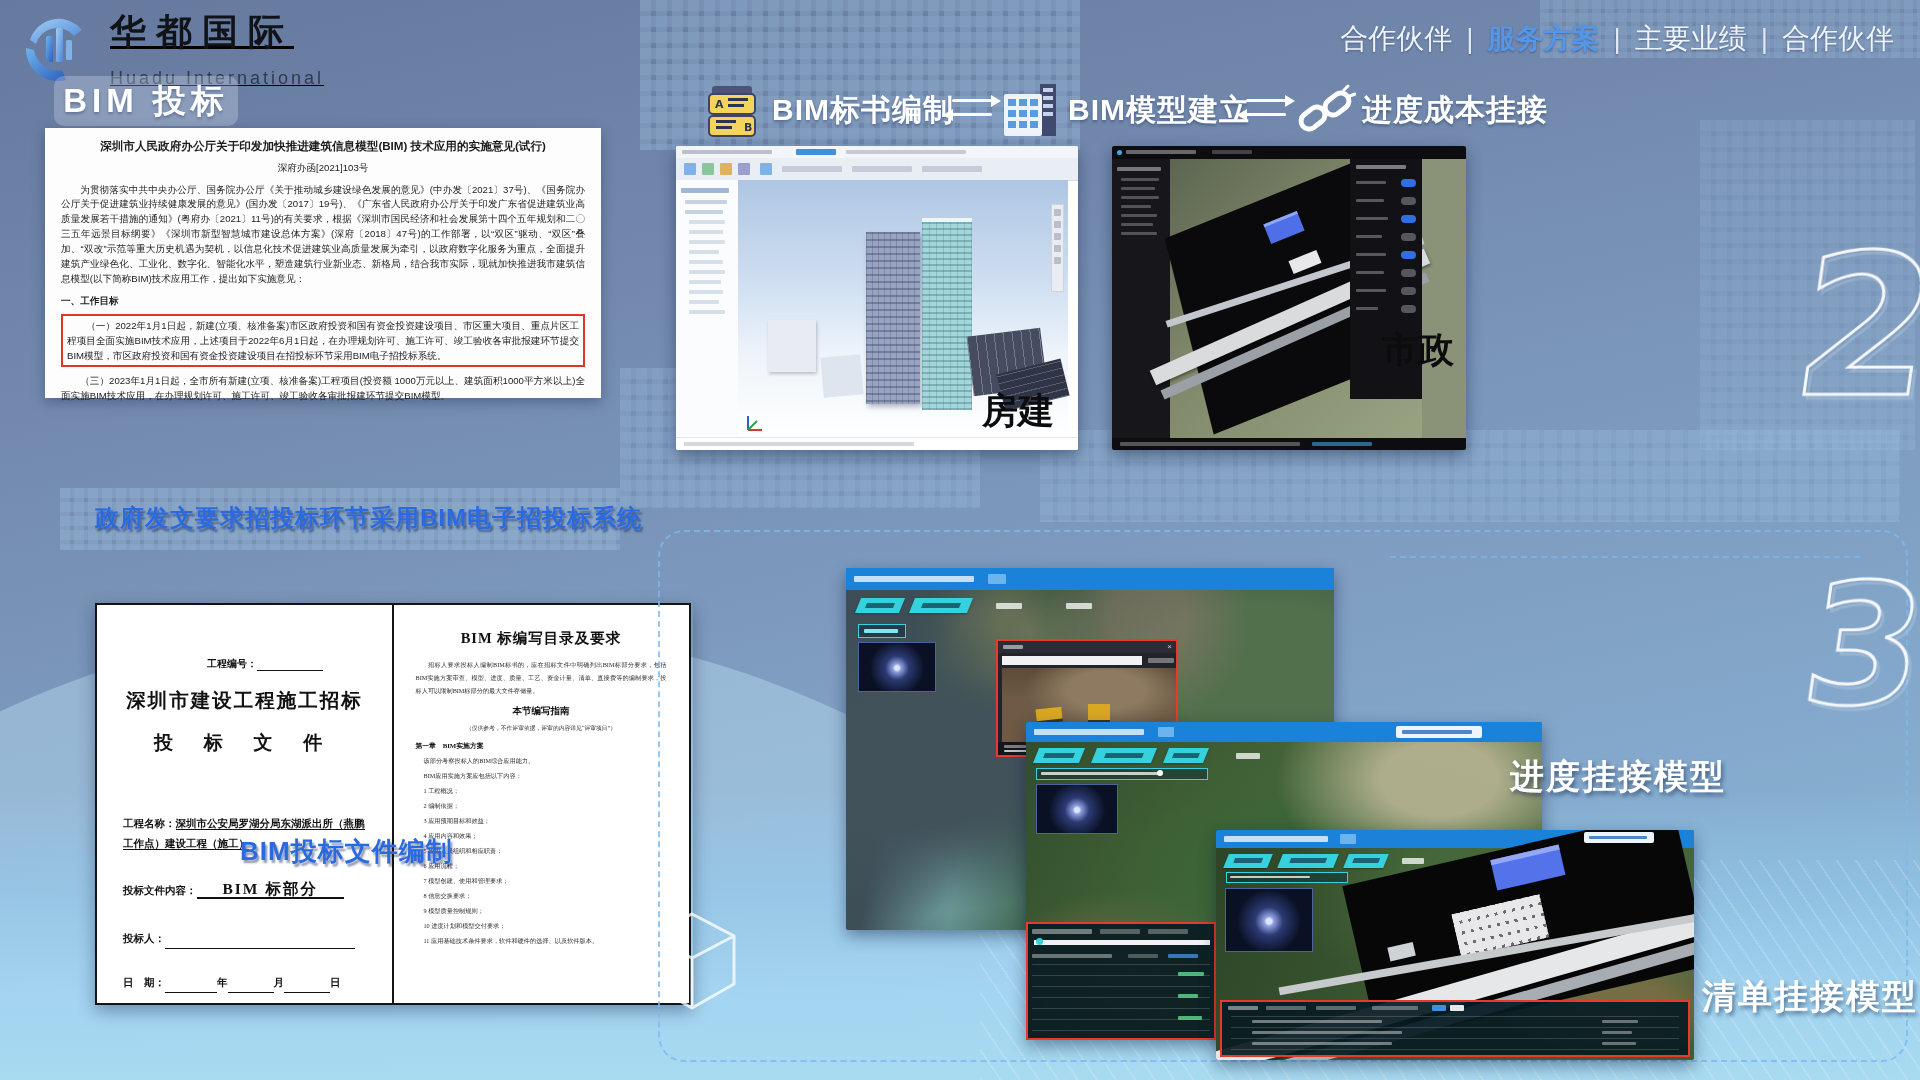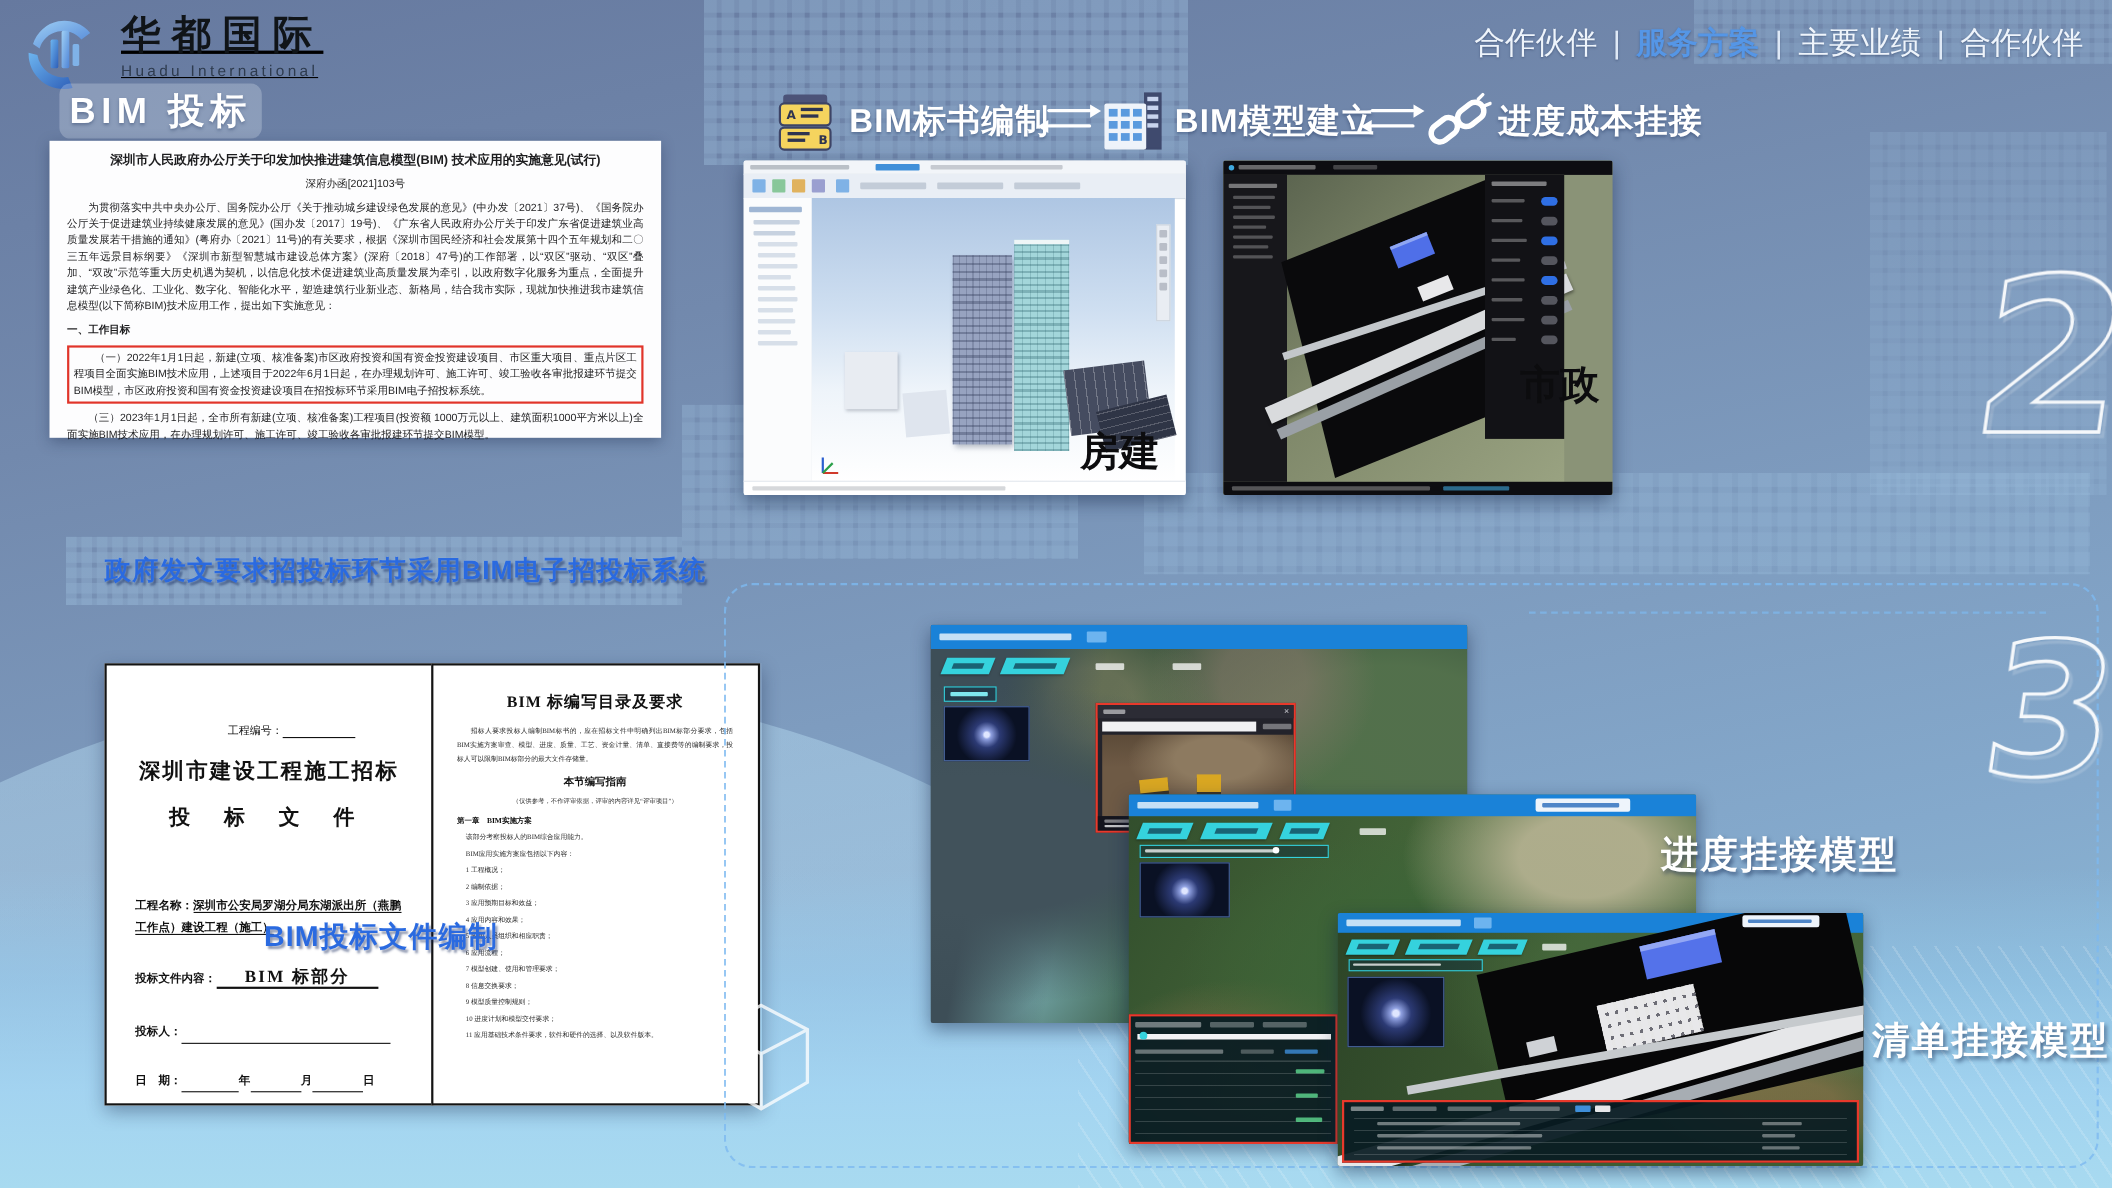--- a/index.html
+++ b/index.html
@@ -13,21 +13,21 @@
     background:linear-gradient(180deg,rgba(140,200,235,0) 0%,rgba(150,205,240,.5) 35%,rgba(165,216,245,.82) 70%,#a8daf0 100%);}
   .streaks{position:absolute;left:980px;top:860px;width:940px;height:220px;opacity:.45;
     background:repeating-linear-gradient(56deg,rgba(255,255,255,.35) 0 2px,transparent 2px 16px);}
   .mosaic{position:absolute;background-image:
      linear-gradient(90deg,var(--c) 70%,transparent 70%),
      linear-gradient(var(--c) 70%,transparent 70%);
      background-size:16px 16px;}
   
   .logo{position:absolute;left:16px;top:14px;display:flex;align-items:flex-start;text-decoration:underline;}
   .logo-text-cn{font-family:"Liberation Serif",serif;font-weight:700;font-size:36px;color:#101418;letter-spacing:10px;line-height:1;}
-  .logo-text-en{font-size:14px;color:#2e3b4e;letter-spacing:3px;margin-top:6px;}
+  .logo-text-en{font-size:18px;color:#2e3b4e;letter-spacing:3px;margin-top:18px;}
   .nav{position:absolute;right:26px;top:20px;display:flex;align-items:center;gap:14px;
      font-size:28px;color:#eef4fb;text-shadow:0 1px 2px rgba(20,35,70,.4);}
   .nav .active{color:#5596e6;font-weight:700;}
   .nav .sep{color:#dfe9f6;font-weight:400;}
   .title-badge{position:absolute;left:54px;top:76px;width:184px;height:50px;border-radius:10px;
      background:rgba(235,243,252,.26);display:flex;align-items:center;justify-content:center;
      font-size:33px;font-weight:700;color:#ffffff;letter-spacing:5px;text-shadow:0 2px 3px rgba(20,40,80,.35);}
   
   .gov-doc{position:absolute;left:45px;top:128px;width:556px;height:270px;background:#fdfdfe;
      box-shadow:0 4px 12px rgba(20,35,70,.35);padding:10px 16px;box-sizing:border-box;
@@ -44,21 +44,21 @@
   .cap-white{position:absolute;font-weight:800;color:#ffffff;letter-spacing:2px;
      text-shadow:2px 3px 4px rgba(15,35,75,.55);}
   
   .bid-doc{position:absolute;left:95px;top:603px;width:598px;height:402px;box-shadow:0 6px 16px rgba(20,35,70,.4);}
   .bid-page{position:absolute;top:0;width:299px;height:402px;background:#ffffff;border:2.5px solid #141414;box-sizing:border-box;
      font-family:"Liberation Serif",serif;color:#111;}
   .bp-left{left:0;}
   .bp-right{left:296.5px;}
   .u{border-bottom:1px solid #111;}
   .blank{display:inline-block;border-bottom:1px solid #111;height:11px;vertical-align:bottom;}
-  .bp-projno{margin:52px 30px 0 110px;font-size:10px;font-weight:400;}
+  .bp-projno{margin:52px 30px 0 110px;font-size:10px;font-weight:700;}
   .bp-t1{margin-top:16px;text-align:center;font-size:19.5px;font-weight:700;letter-spacing:2px;}
   .bp-t2{margin-top:16px;text-align:center;font-size:19px;font-weight:700;letter-spacing:13px;}
   .bp-row{margin:0 20px 0 26px;font-size:10.5px;font-weight:700;line-height:1.9;}
   .bp-content-val{font-size:15.5px;font-weight:700;letter-spacing:2px;border-bottom:2px solid #111;padding:0 26px;}
   .rp-title{margin-top:24px;text-align:center;font-size:14.5px;font-weight:700;letter-spacing:1px;}
   .rp-intro{margin:10px 22px 0 22px;font-size:6.2px;line-height:2.1;text-indent:2em;text-align:justify;color:#2a2a2a;}
   .rp-guide{margin-top:8px;text-align:center;font-size:9.5px;font-weight:700;}
   .rp-note{margin-top:6px;text-align:center;font-size:5.8px;color:#333;}
   .rp-chap{margin:8px 22px 0 22px;font-size:6.8px;font-weight:700;}
   .rp-line{margin:6px 22px 0 30px;font-size:6.2px;color:#2a2a2a;}
@@ -534,17 +534,17 @@
       <span class="tbar" style="left:30px;top:18px;width:130px;height:3px;opacity:.55;"></span>
       <span class="tbar" style="left:30px;top:29px;width:150px;height:3px;opacity:.55;"></span>
       <span class="tbar" style="left:30px;top:40px;width:140px;height:3px;opacity:.55;"></span>
       <span class="tbar" style="left:380px;top:18px;width:36px;height:3px;opacity:.5;"></span>
       <span class="tbar" style="left:380px;top:29px;width:30px;height:3px;opacity:.5;"></span>
       <span class="tbar" style="left:380px;top:40px;width:34px;height:3px;opacity:.5;"></span>
     </div>
   </div>
 
   <div class="cap-white" style="left:1510px;top:754px;font-size:34px;">进度挂接模型</div>
-  <div class="cap-white" style="left:1702px;top:923px;font-size:34px;">清单挂接模型</div>
+  <div class="cap-white" style="left:1702px;top:974px;font-size:34px;">清单挂接模型</div>
 
   <div class="bignum" style="left:1806px;top:562px;font-size:168px;">3</div>
 
 </div>
 
 </body></html>

